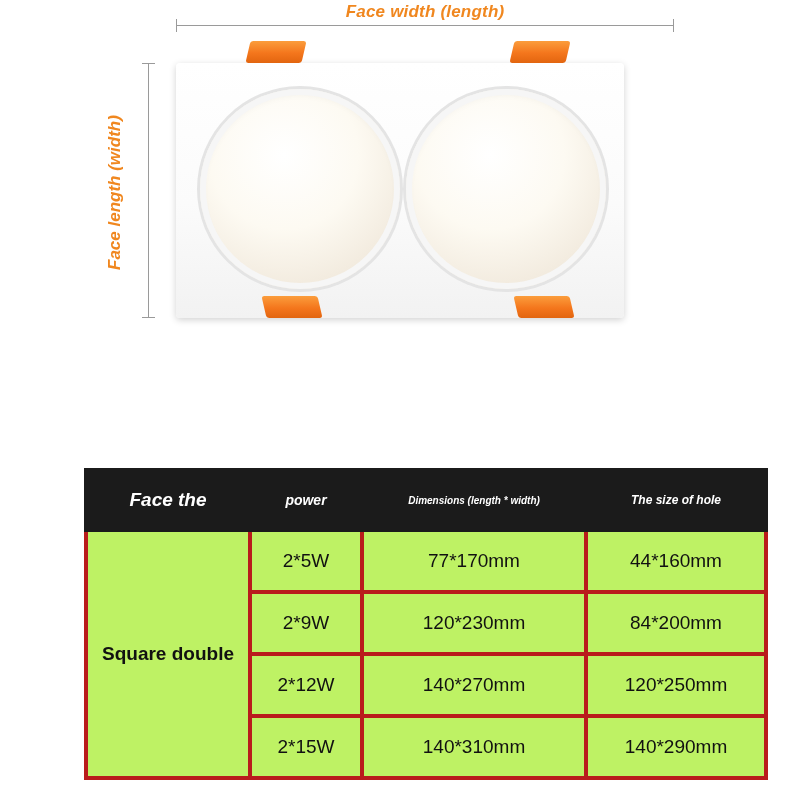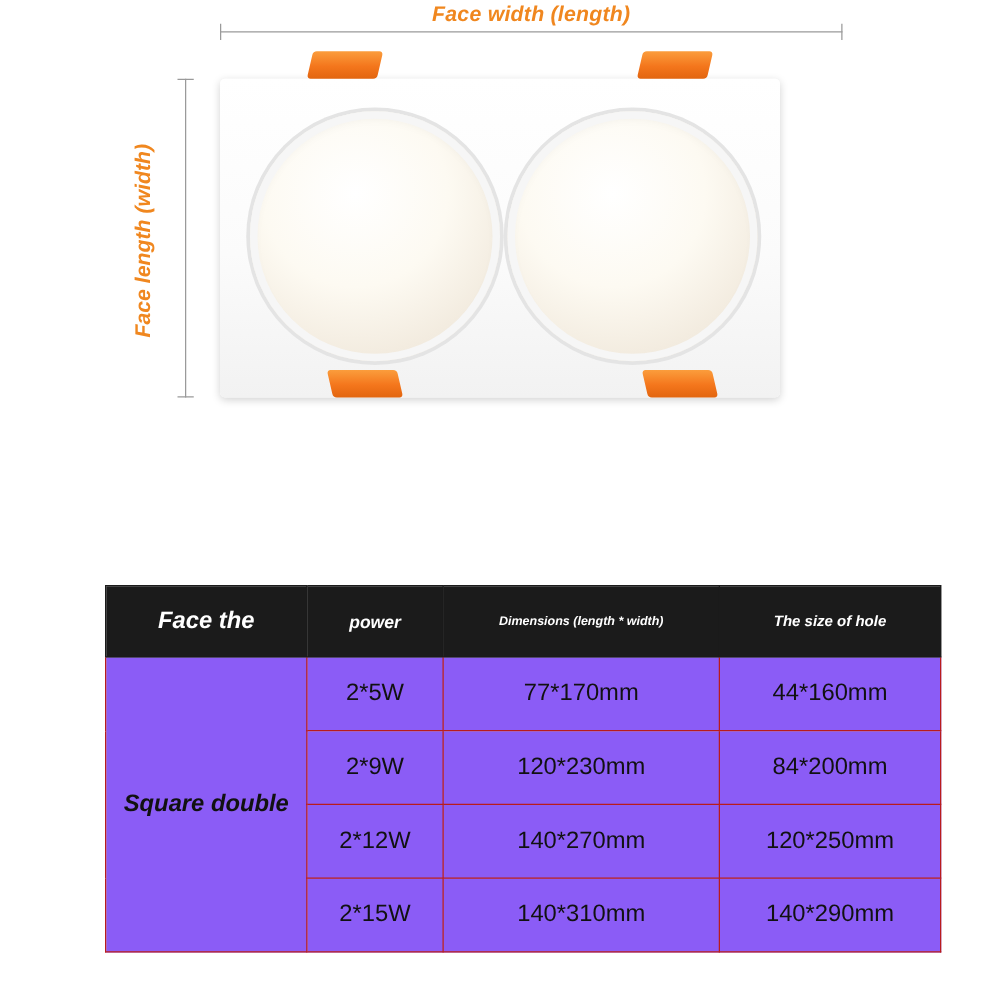--- a/index.html
+++ b/index.html
@@ -141,21 +141,21 @@
   
   #spec-table {
     position: absolute;
     left: 84px;
     top: 468px;
     width: 632px;
     border-collapse: collapse;
     table-layout: fixed;
   }
   #spec-table th, #spec-table td {
-    border: 1px solid #b91c1c;
+    border: 4px solid #b91c1c;
     text-align: center;
     font-family: "Liberation Sans", sans-serif;
   }
   #spec-table thead th {
     background: #1b1b1b;
     color: #ffffff;
     font-style: italic;
     font-weight: bold;
     height: 56px;
     border-color: #1b1b1b;
@@ -163,25 +163,24 @@
   }
   th.col-face   { width: 152px; font-size: 19px; text-align: center; }
   th.col-power  { width: 100px; font-size: 14px; }
   th.col-dims   { width: 212px; font-size: 10px; }
   th.col-hole   { width: 168px; font-size: 12px; }
 
   #spec-table tbody td {
     height: 56px;
     font-size: 19px;
     color: #111111;
-    background: #8b5cf6;
+    background: #bef264;
   }
   td.cat-cell {
     font-size: 18px;
-    font-style: italic;
     font-weight: bold;
     color: #111111;
   }
 </style>
 </head>
 <body>
 
 <div id="diagram">
 
   <div class="dim-label-top">Face width (length)</div>

